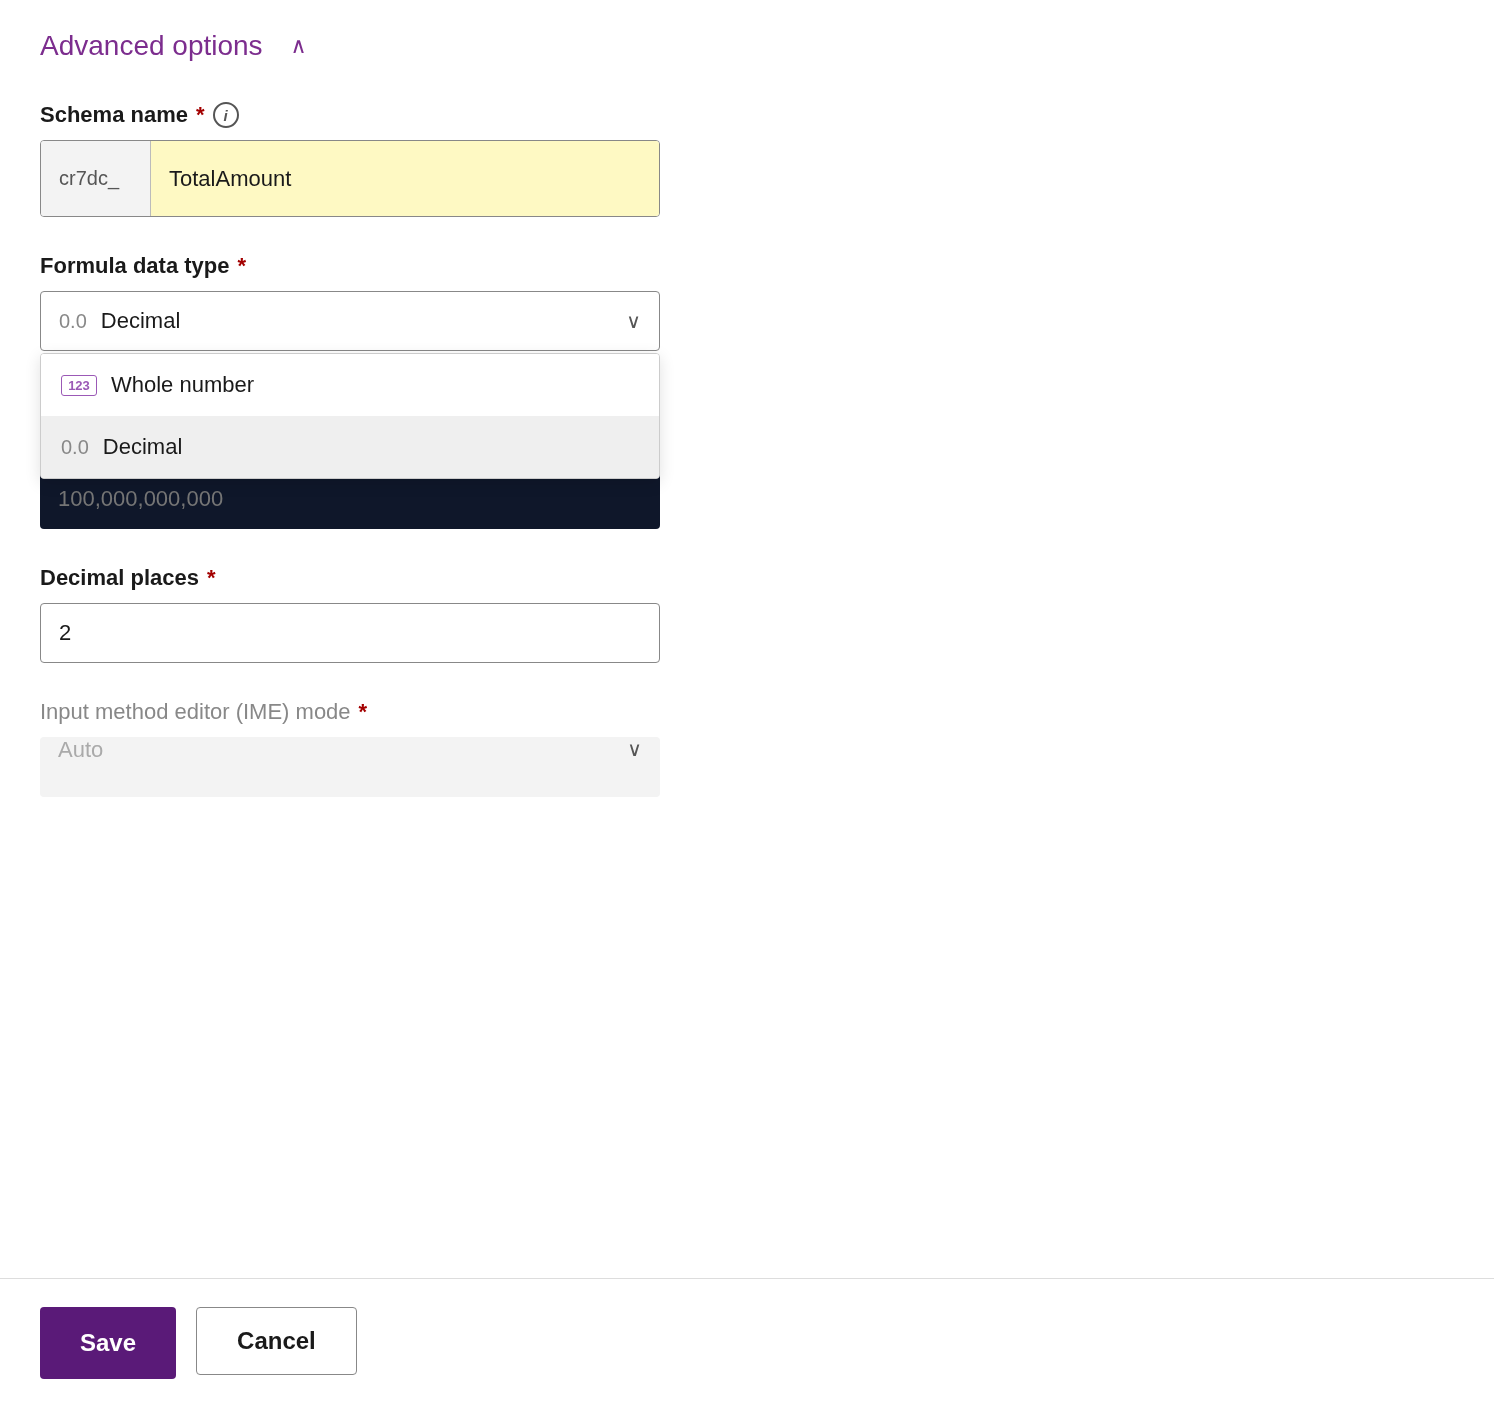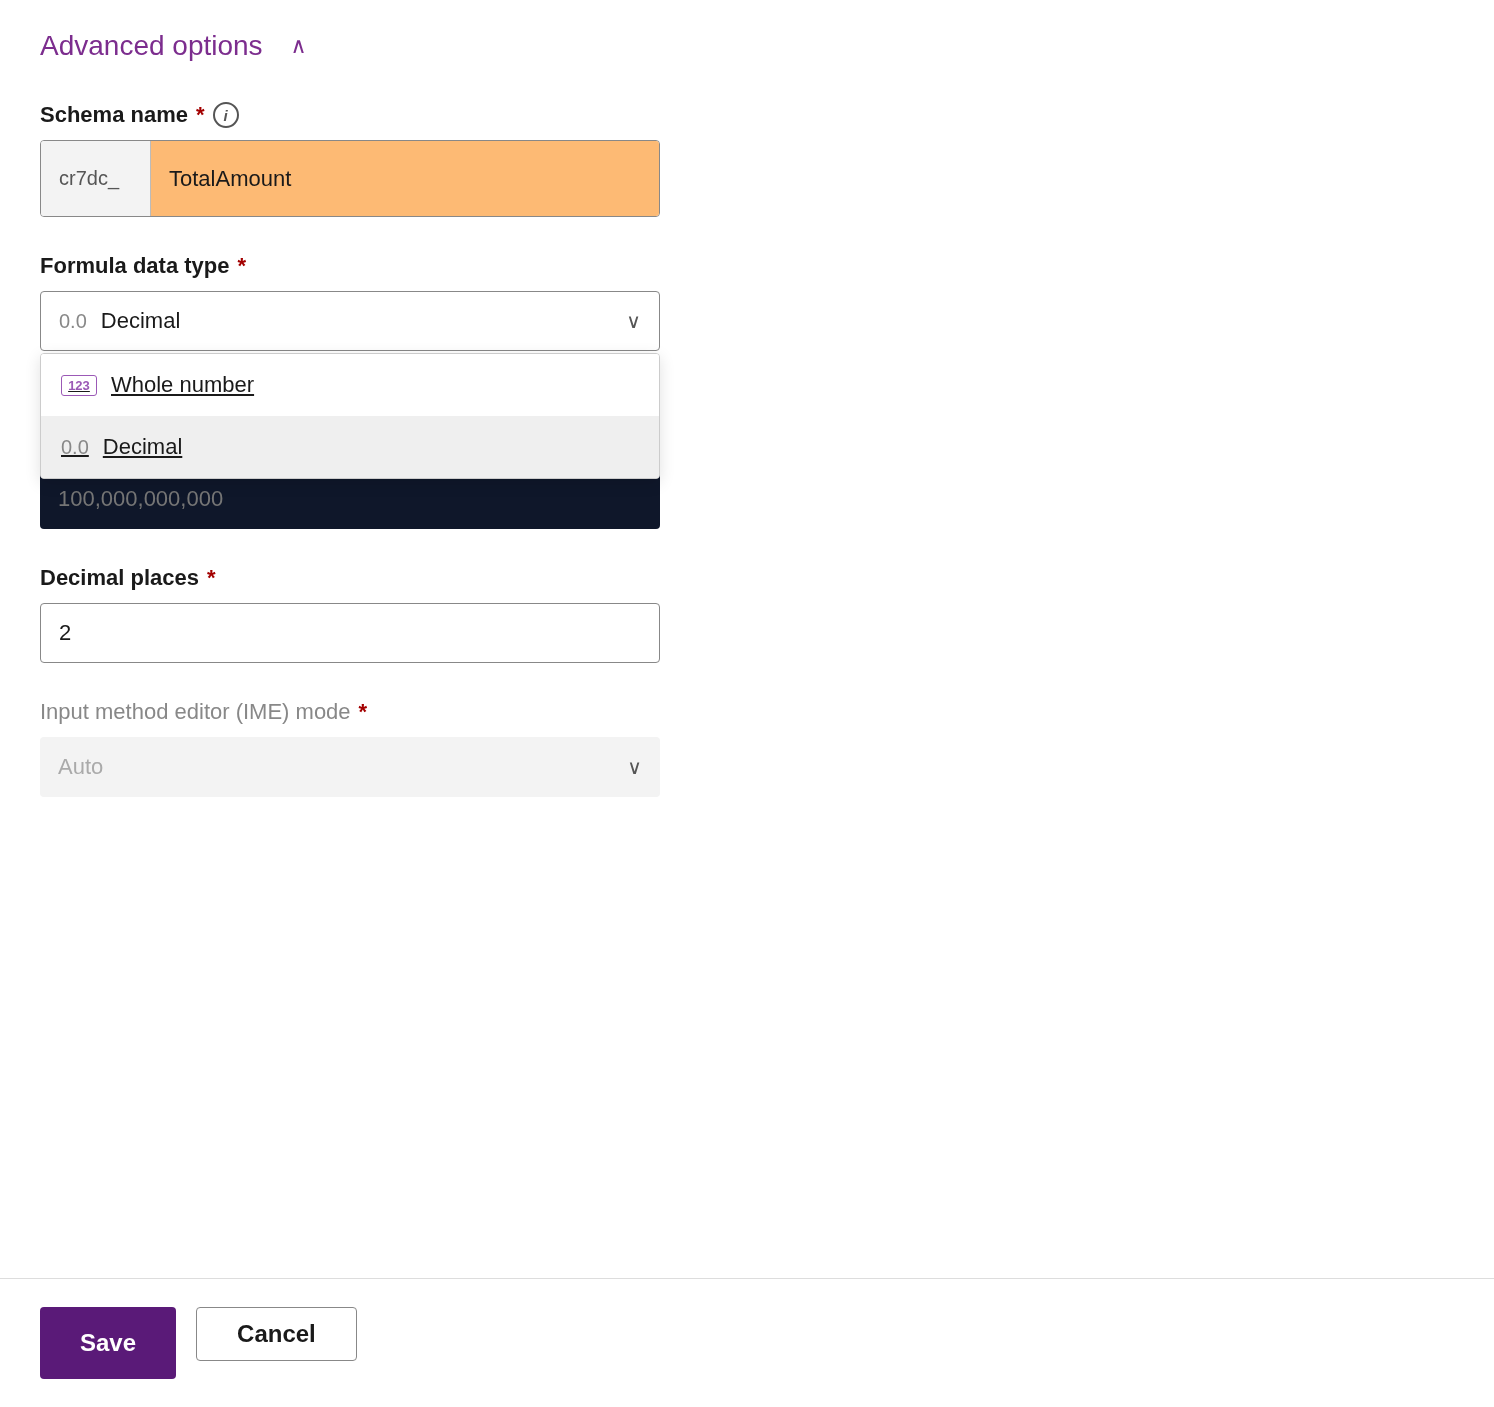--- a/index.html
+++ b/index.html
@@ -105,21 +105,21 @@
     }
 
     .schema-name-input {
       flex: 1;
       border: none;
       outline: none;
       padding: 0 18px;
       font-size: 22px;
       font-family: 'Segoe UI', sans-serif;
       color: #1a1a1a;
-      background: #fdba74;
+      background: #fef9c3;
     }
 
     
     .dropdown-container {
       position: relative;
       width: 620px;
     }
 
     .dropdown-trigger {
       display: flex;
@@ -169,21 +169,20 @@
     }
 
     .dropdown-item {
       display: flex;
       align-items: center;
       gap: 14px;
       padding: 18px 20px;
       font-size: 22px;
       cursor: pointer;
       background: white;
-      text-decoration: underline;
     }
 
     .dropdown-item.selected {
       background: #efefef;
     }
 
     .whole-number-icon {
       display: inline-flex;
       align-items: center;
       justify-content: center;
@@ -225,21 +224,20 @@
       padding: 0 18px;
       font-size: 22px;
       color: #1a1a1a;
       font-family: 'Segoe UI', sans-serif;
       outline: none;
     }
 
     
     .ime-dropdown {
       display: flex;
-      align-items: center;
       justify-content: space-between;
       background: #f3f3f3;
       border: none;
       border-radius: 4px;
       padding: 0 18px;
       height: 60px;
       width: 620px;
       cursor: pointer;
     }
 
@@ -273,21 +271,21 @@
       font-family: 'Segoe UI', sans-serif;
       cursor: pointer;
     }
 
     .cancel-button {
       background: white;
       color: #1a1a1a;
       border: 1.5px solid #888;
       border-radius: 4px;
       padding: 7px 40px;
-      height: 54px;
+      height: 68px;
       font-size: 24px;
       font-weight: 600;
       font-family: 'Segoe UI', sans-serif;
       cursor: pointer;
     }
   </style>
 </head>
 <body>
 
 <div class="page-container">

